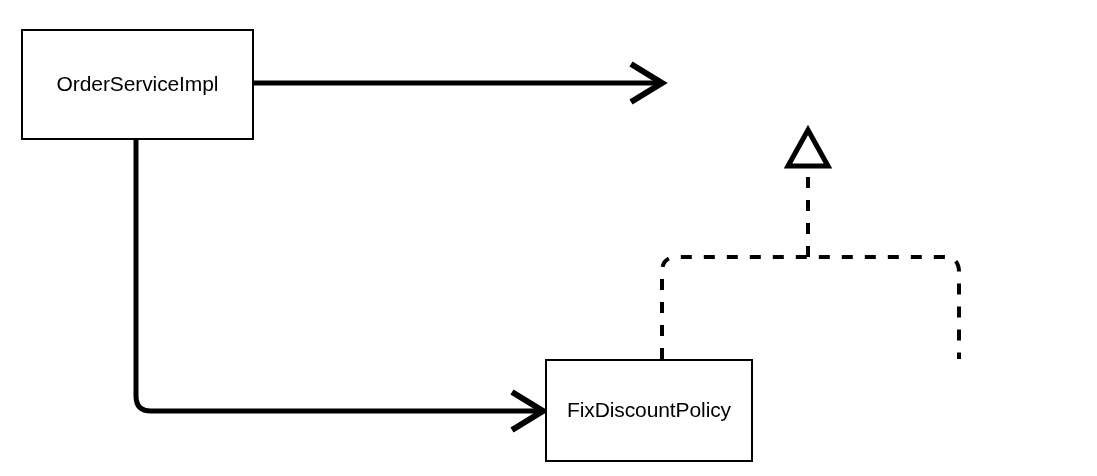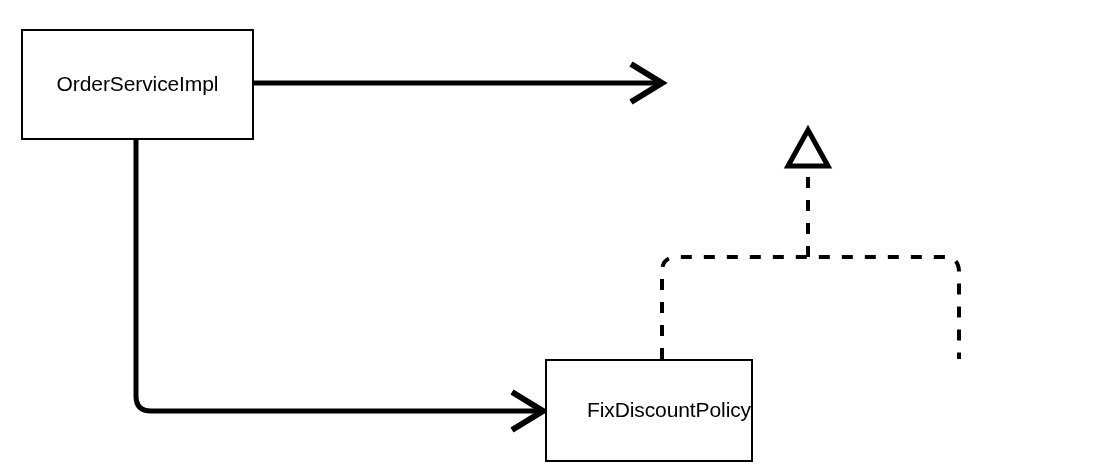--- a/index.html
+++ b/index.html
@@ -55,21 +55,21 @@
     letter-spacing: -0.1px;
   }
   
   #box-order-service-impl {
     left: 21px;  top: 29px;  width: 233px; height: 111px;
   }
   #box-discount-policy {
     left: 664px; top: 27px;  width: 289px; height: 101px;
   }
   #box-fix-discount-policy {
-    left: 545px; top: 359px; width: 208px; height: 103px; align-items: flex-end;
+    left: 545px; top: 359px; width: 208px; height: 103px;
   }
   #box-rate-discount-policy {
     left: 815px; top: 359px; width: 203px; height: 102px;
   }
 </style>
 </head>
 <body>
 
 <div id="diagram-canvas">
 

